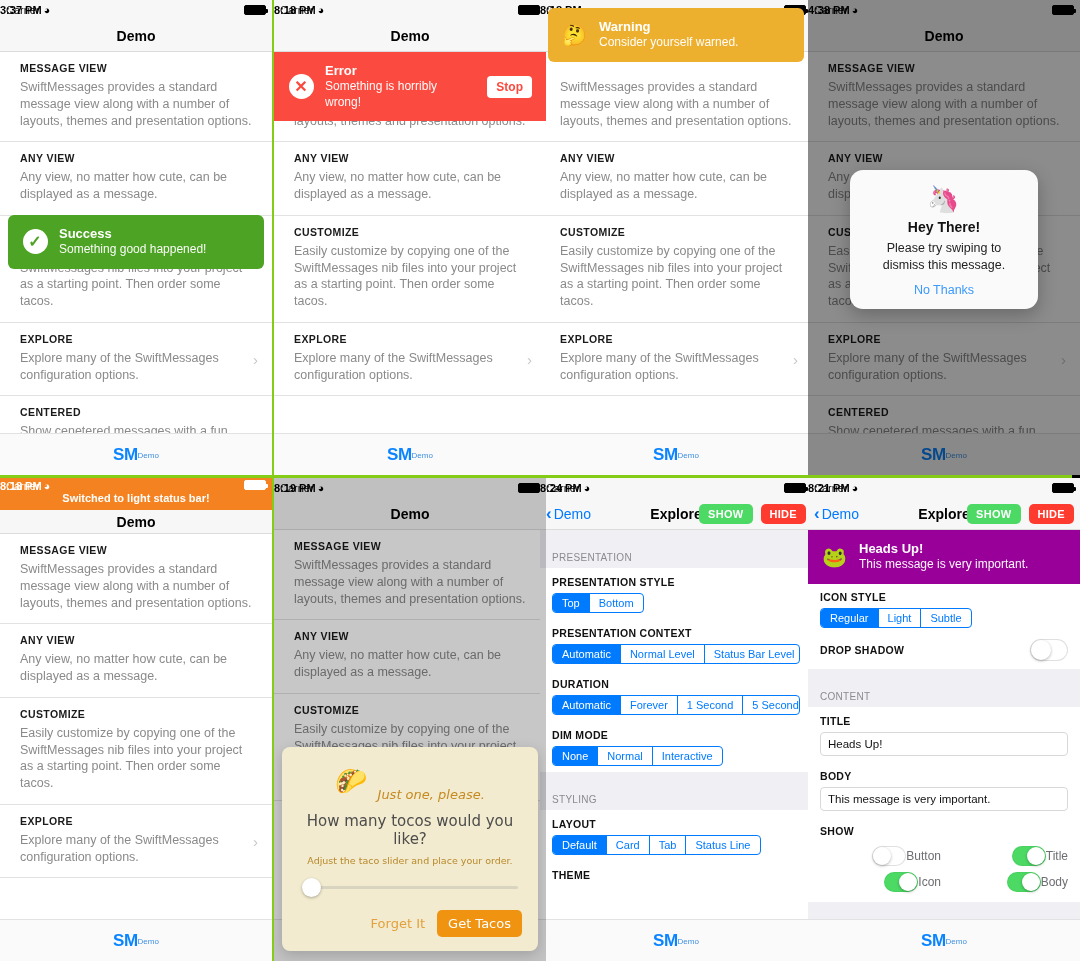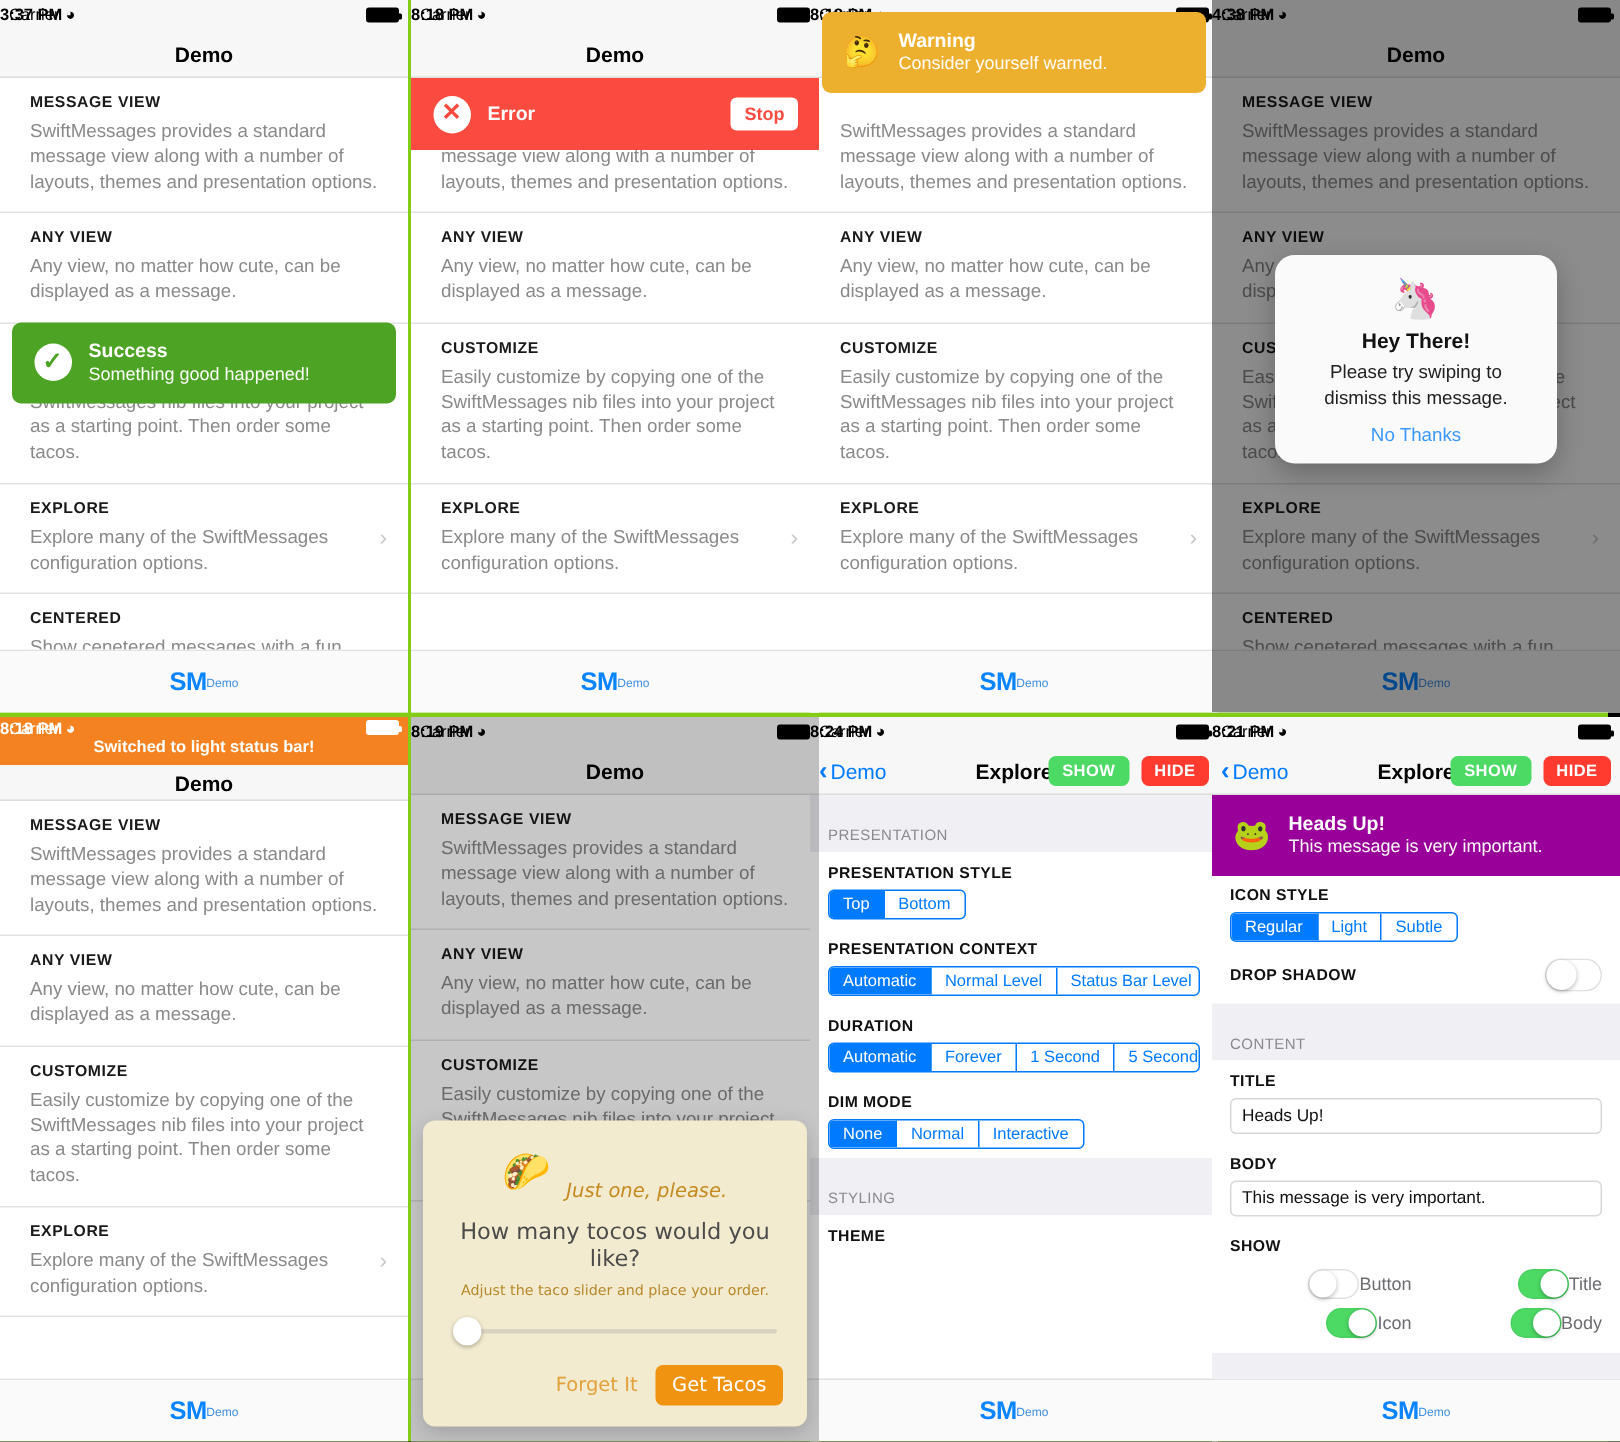--- a/index.html
+++ b/index.html
@@ -284,20 +284,21 @@
         <div class="row-title">EXPLORE</div>
         <div class="row-body">Explore many of the SwiftMessages configuration options.</div>
         <span class="disclosure">›</span>
       </div>
       <div class="banner error" style="top:0px;">
         <span class="bicon">
             <span class="circ" style="color:#FB4A3F;">✕</span>
           </span>
         <span class="btext">
           <span class="btitle" style="display:block;">Error</span>
+          <span class="bbody" style="display:block;">Something is horribly wrong!</span>
         </span>
         <span class="bbtn">Stop</span>
       </div>
     </div>
     <div class="footer">
       <span class="sm-logo">SM</span>
       <span class="sm-sub">Demo</span>
     </div>
   </div>
 
@@ -538,20 +539,29 @@
       </div>
       <div class="field">
         <div class="field-label">DIM MODE</div>
         <div class="seg">
           <span class="s on">None</span>
           <span class="s">Normal</span>
           <span class="s">Interactive</span>
         </div>
       </div>
       <div class="sec-head tall">STYLING</div>
+      <div class="field">
+        <div class="field-label">LAYOUT</div>
+        <div class="seg">
+          <span class="s on">Default</span>
+          <span class="s">Card</span>
+          <span class="s">Tab</span>
+          <span class="s">Status Line</span>
+        </div>
+      </div>
       <div class="field">
         <div class="field-label">THEME</div>
 
       </div>
     </div>
     <div class="footer">
       <span class="sm-logo">SM</span>
       <span class="sm-sub">Demo</span>
     </div>
   </div>

